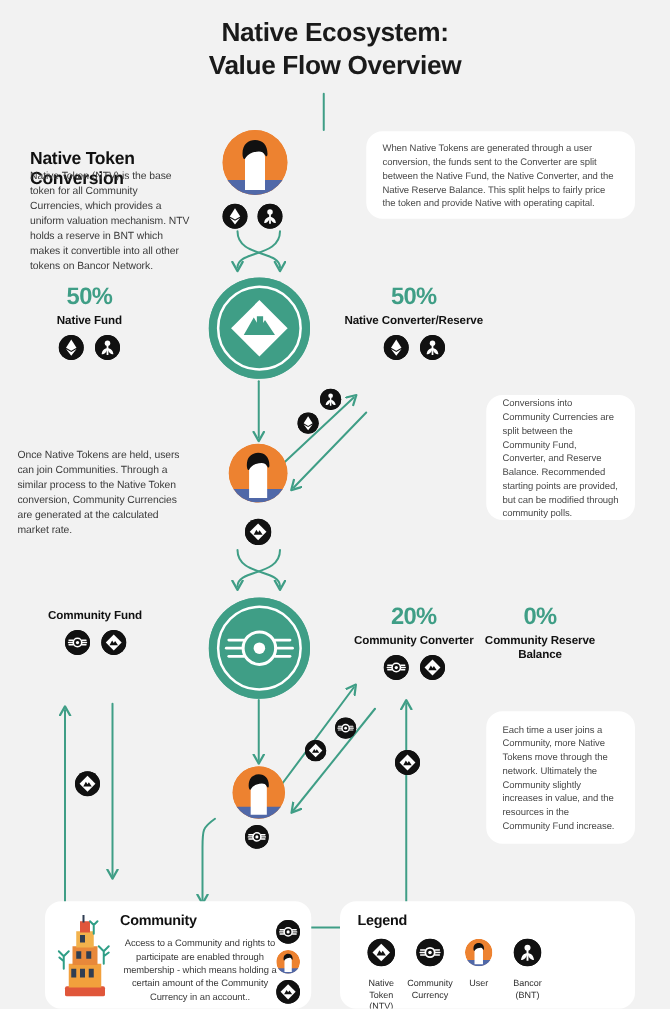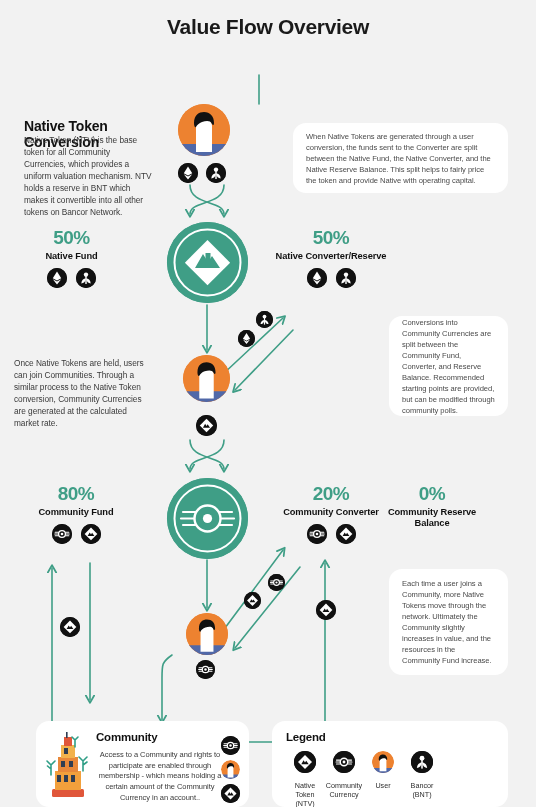--- a/index.html
+++ b/index.html
@@ -83,20 +83,21 @@
   .legend-item .cap {
     margin-top: 4px; font-size: 7.2px; color:#2e2e2e; line-height:1.25;
   }
 </style>
 </head>
 <body>
 
 <div id="stage">
 
   <div class="title">
+    <span>Native Ecosystem:</span>
     <span>Value Flow Overview</span>
   </div>
 
   <svg id="flow" viewBox="0 0 536 807">
     <defs>
       <marker id="ah" markerWidth="7" markerHeight="7" refX="3.2" refY="3.1" orient="auto" markerUnits="strokeWidth">
         <path d="M0.4,0.5 L5.0,3.1 L0.4,5.7" fill="none" stroke="#3f9e86" stroke-width="1.1" stroke-linecap="round" stroke-linejoin="round"></path>
       </marker>
     </defs>
     <g fill="none" stroke="#3f9e86" stroke-width="1.6" stroke-linecap="round">
@@ -127,21 +128,21 @@
 
       <path d="M172,655 C162,662 162,664 162,678 L162,720" marker-end="url(#ah)"></path>
 
       <path d="M212,742 L310,742 C322,742 325,737 325,726 L325,563" marker-end="url(#ah)"></path>
     </g>
   </svg>
 
   <div class="sec-head" style="left:24px; top:118px; width:150px;">Native Token Conversion</div>
   <div class="sec-body" style="left:24px; top:134px; width:130px;">Native Token (NTV) is the base token for all Community Currencies, which provides a uniform valuation mechanism. NTV holds a reserve in BNT which makes it convertible into all other tokens on Bancor Network.</div>
 
-  <div class="callout" style="left:293px; top:123px; width:215px; height:70px;">
+  <div class="callout" style="left:293px; top:105px; width:215px; height:70px;">
     <span>When Native Tokens are generated through a user conversion, the funds sent to the Converter are split between the Native Fund, the Native Converter, and the Native Reserve Balance. This split helps to fairly price the token and provide Native with operating capital.</span>
   </div>
 
   <div class="avatar" style="left:178px; top:104px; width:52px; height:52px;">
     <svg viewBox="0 0 52 52">
       <circle cx="26" cy="26" r="26" fill="#ed8230"></circle>
       <path d="M0,40 a26,26 0 0 0 52,0 z" fill="#5068a8"></path>
       <path d="M18,22 L18,48 L34,48 L34,22 C34,17 30,14 26,14 C22,14 18,17 18,22 Z" fill="#ffffff"></path>
       <path d="M16,19 C16,11 21,8 26,8 C32,8 36,12 36,19 C36,21 35,22 34,20 C32,16 28,17 24,18 C21,19 19,21 18,23 C17,24 16,22 16,19 Z" fill="#111111"></path>
     </svg>
@@ -271,21 +272,20 @@
         <line x1="14" y1="40.5" x2="27" y2="40.5"></line>
         <line x1="16" y1="47" x2="28" y2="47"></line>
         <line x1="53" y1="34" x2="65" y2="34"></line>
         <line x1="54" y1="40.5" x2="67" y2="40.5"></line>
         <line x1="53" y1="47" x2="65" y2="47"></line>
       </g>
     </svg>
   </div>
 
   <div class="pct" style="left:12px; top:484px; width:128px;">
-    <div class="num">80%</div>
     <div class="lbl">Community Fund</div>
     <div class="icons">
       <span class="tok" style="width:20px;height:20px;">
         <svg viewBox="0 0 20 20">
           <circle cx="10" cy="10" r="10" fill="#111"></circle>
           <circle cx="10" cy="10" r="3.4" fill="none" stroke="#fff" stroke-width="1.3"></circle>
           <circle cx="10" cy="10" r="1.3" fill="#fff"></circle>
           <g stroke="#fff" stroke-width="1.1" stroke-linecap="round">
             <line x1="3.2" y1="8.2" x2="6.4" y2="8.2"></line>
             <line x1="2.8" y1="10" x2="6.2" y2="10"></line>

